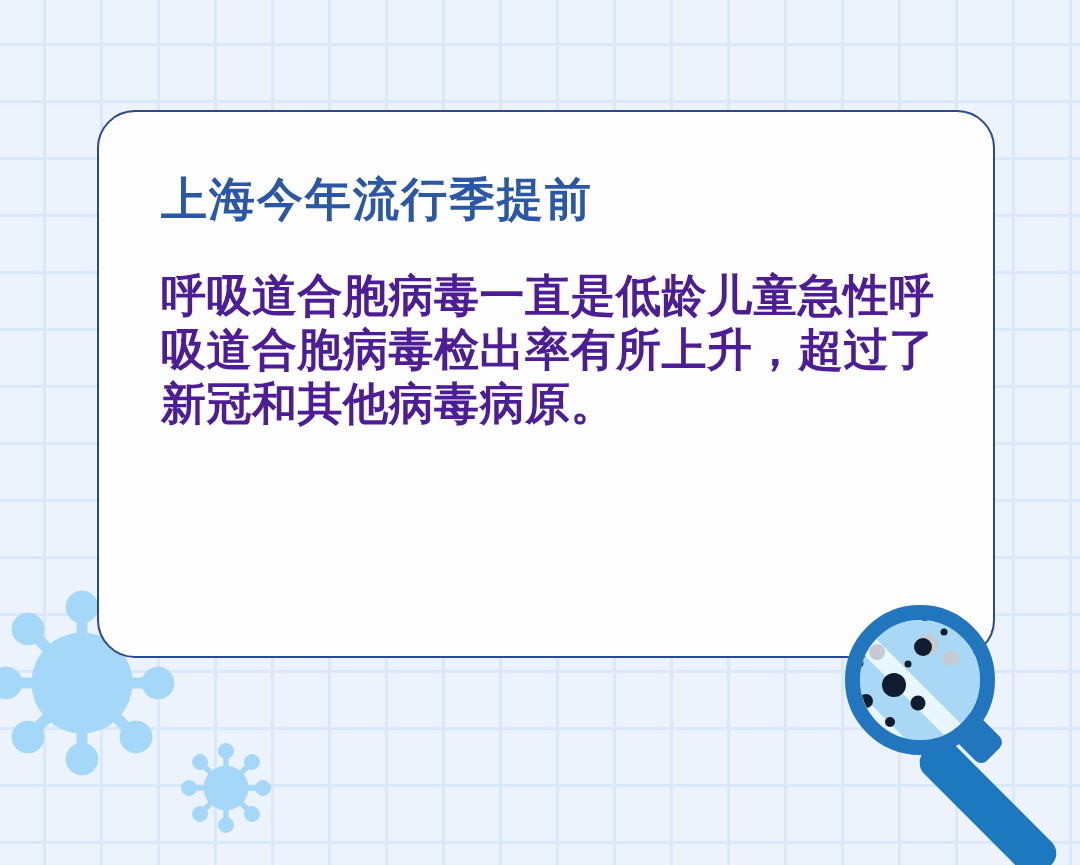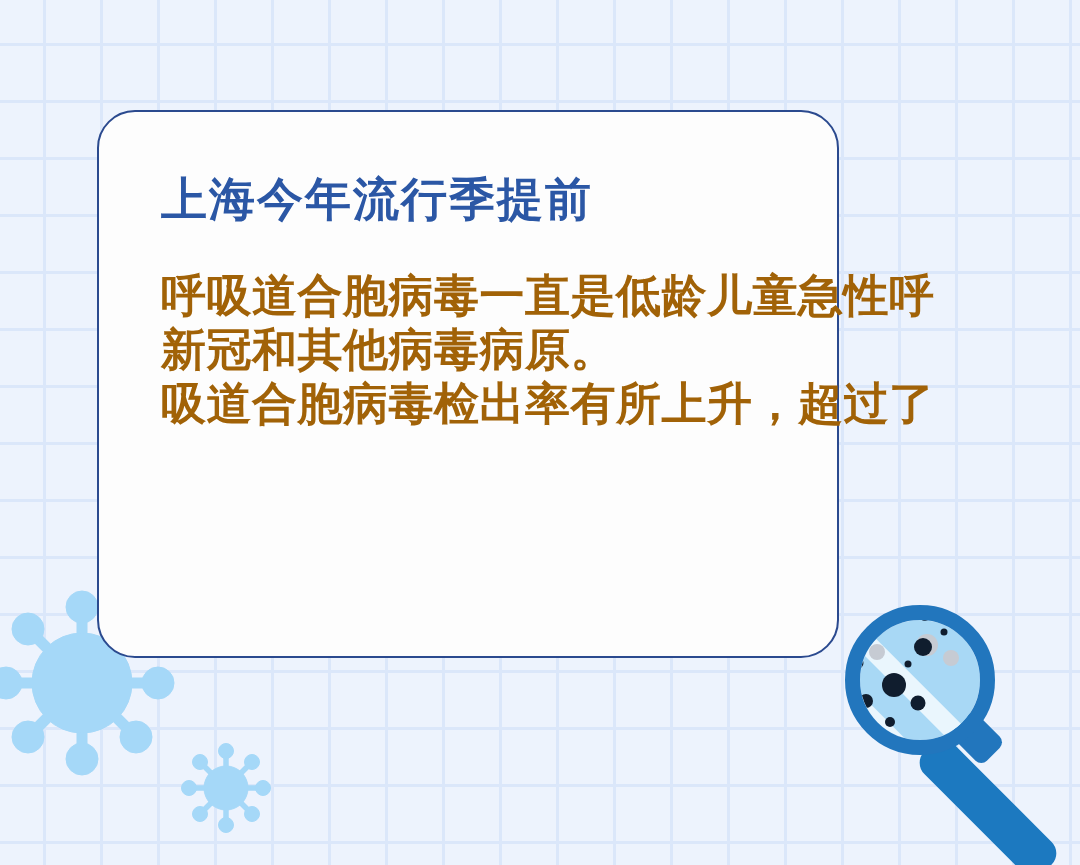--- a/index.html
+++ b/index.html
@@ -41,21 +41,21 @@
     width: 1080px;
     height: 865px;
     pointer-events: none;
   }
 
   
   #card {
     position: absolute;
     left: 97px;
     top: 110px;
-    width: 742px;
+    width: 898px;
     height: 548px;
     background: #fdfdfd;
     border: 2.5px solid #2b4a8f;
     border-radius: 38px;
     box-sizing: border-box;
   }
 
   #card-inner {
     position: absolute;
     left: 62px;
@@ -69,21 +69,21 @@
     color: #2b57a5;
     letter-spacing: 2px;
     line-height: 1.1;
     margin: 0 0 44px 0;
     white-space: nowrap;
   }
 
   #body-text {
     font-size: 45px;
     font-weight: bold;
-    color: #a16207;
+    color: #4c1d95;
     line-height: 54px;
     letter-spacing: 0.5px;
     width: 800px;
   }
   #body-text p {
     margin: 0;
     white-space: nowrap;
   }
 
   
@@ -150,22 +150,22 @@
     </g>
   </svg>
 
   <div id="card">
     <div id="card-inner">
 
       <h1 id="title">上海今年流行季提前</h1>
 
       <div id="body-text">
         <p>呼吸道合胞病毒一直是低龄儿童急性呼</p>
+        <p>吸道合胞病毒检出率有所上升，超过了</p>
         <p>新冠和其他病毒病原。</p>
-        <p>吸道合胞病毒检出率有所上升，超过了</p>
       </div>
 
     </div>
   </div>
 
   <svg id="magnifier" viewBox="0 0 260 290" xmlns="http://www.w3.org/2000/svg">
     <defs>
       <clipPath id="lensClip">
         <circle cx="100" cy="105" r="60"></circle>
       </clipPath>

